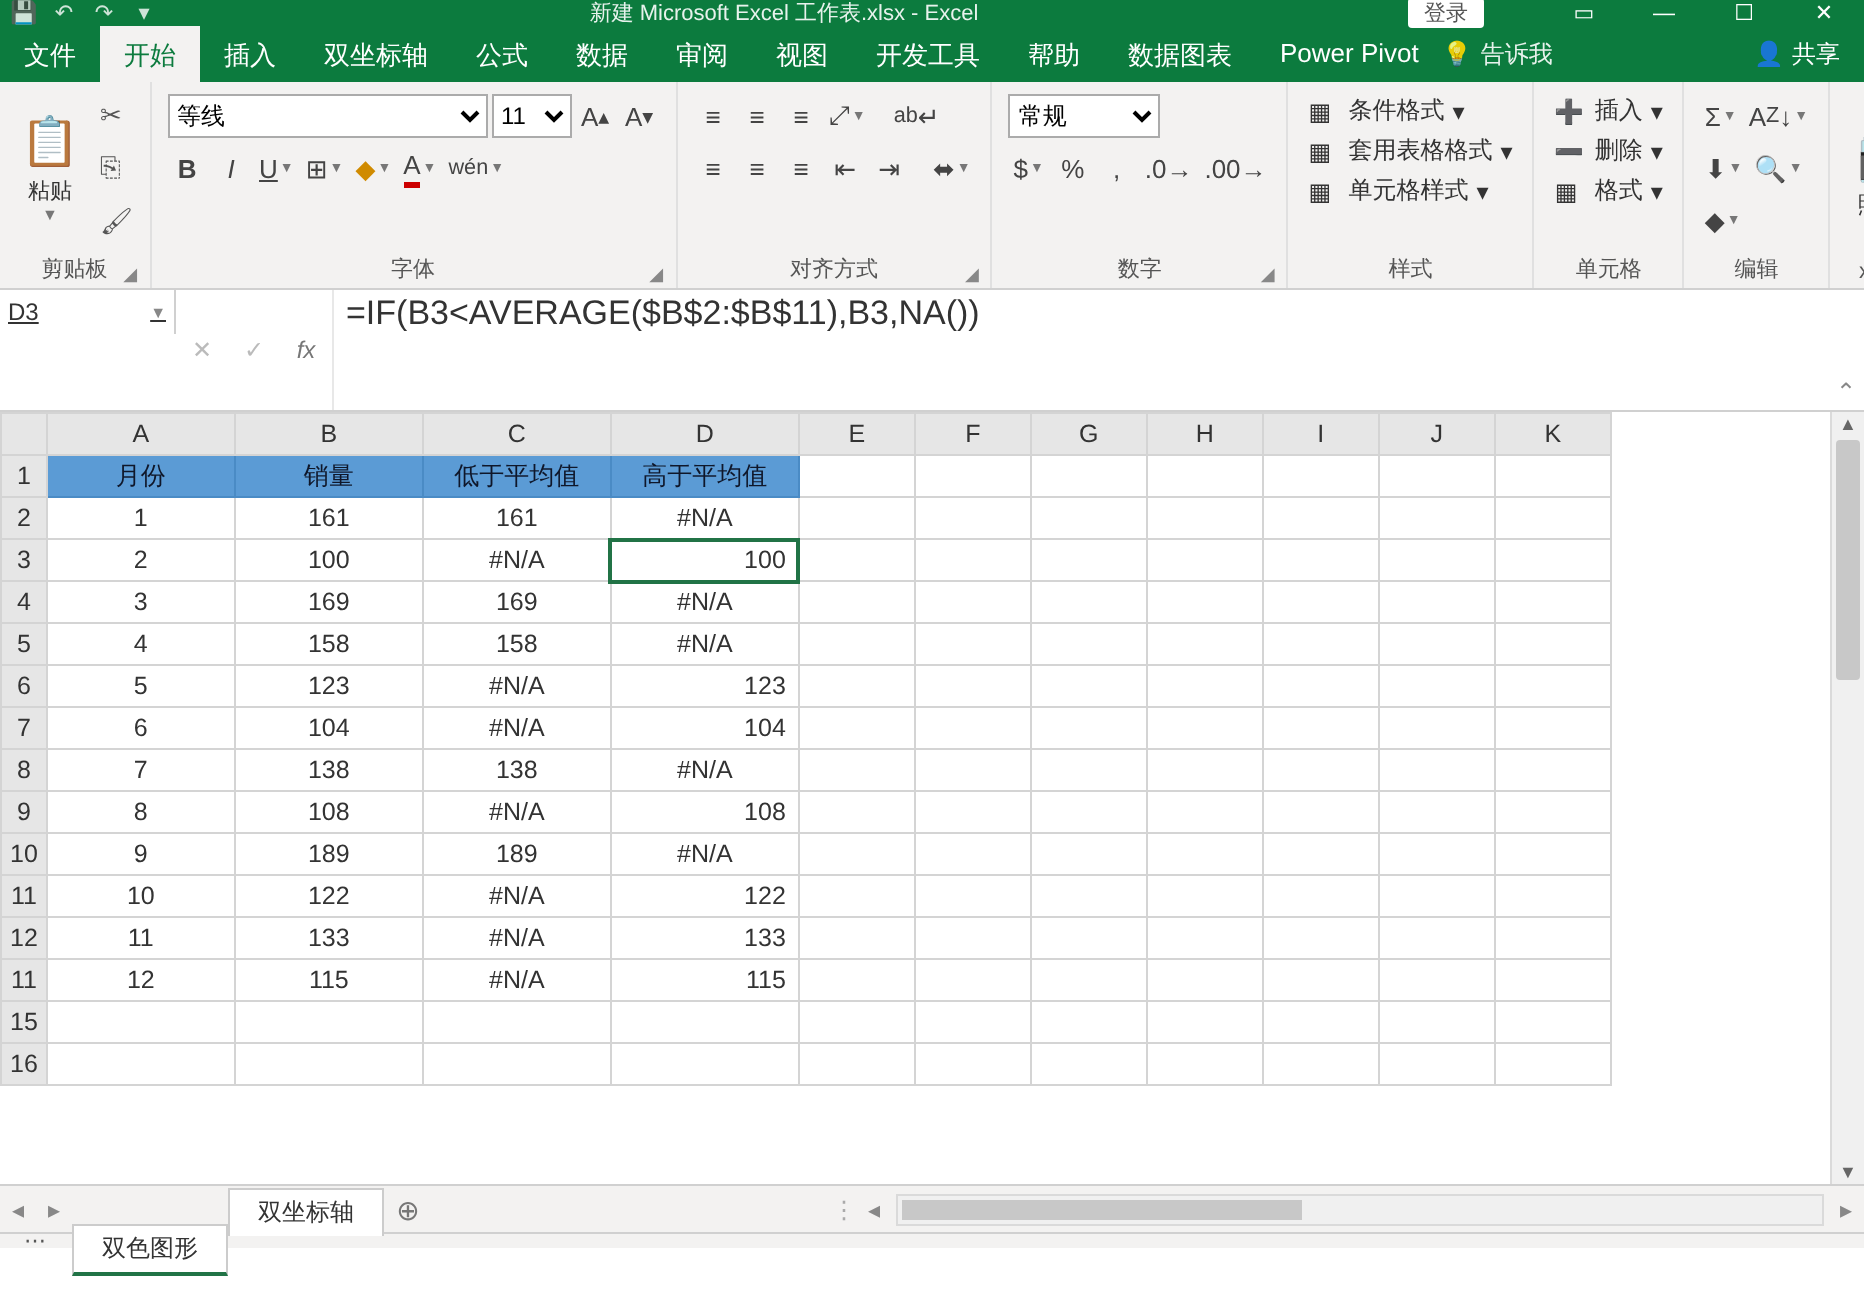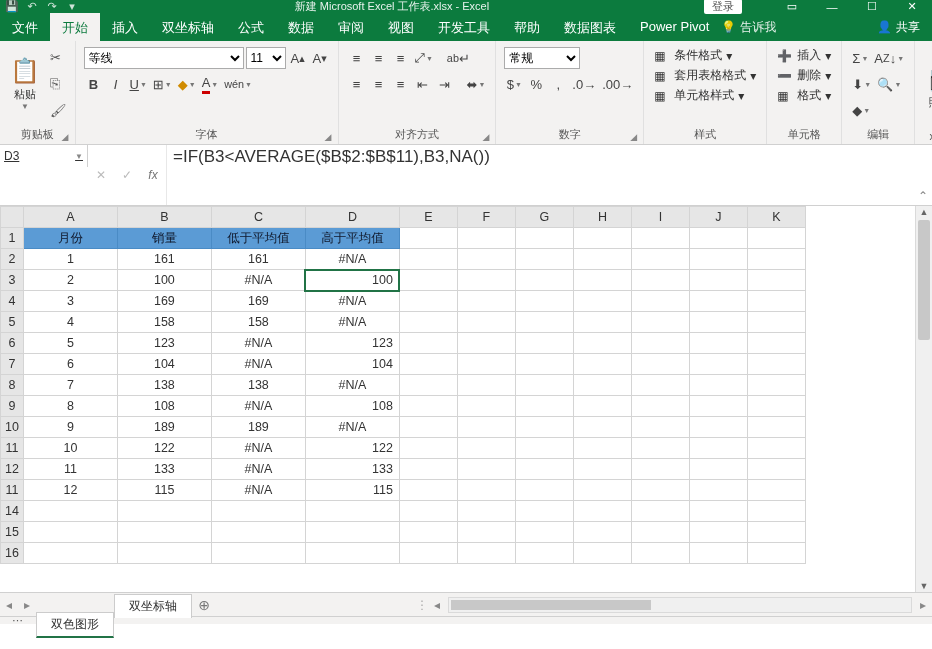--- a/index.html
+++ b/index.html
@@ -506,34 +506,20 @@
             <td class="rightnum">115</td>
             <td></td>
             <td></td>
             <td></td>
             <td></td>
             <td></td>
             <td></td>
             <td></td>
           </tr>
           <tr>
-            <th class="rowhdr">14</th>
-            <td></td>
-            <td></td>
-            <td></td>
-            <td></td>
-            <td></td>
-            <td></td>
-            <td></td>
-            <td></td>
-            <td></td>
-            <td></td>
-            <td></td>
-          </tr>
-          <tr>
             <th class="rowhdr">15</th>
             <td></td>
             <td></td>
             <td></td>
             <td></td>
             <td></td>
             <td></td>
             <td></td>
             <td></td>
             <td></td>

